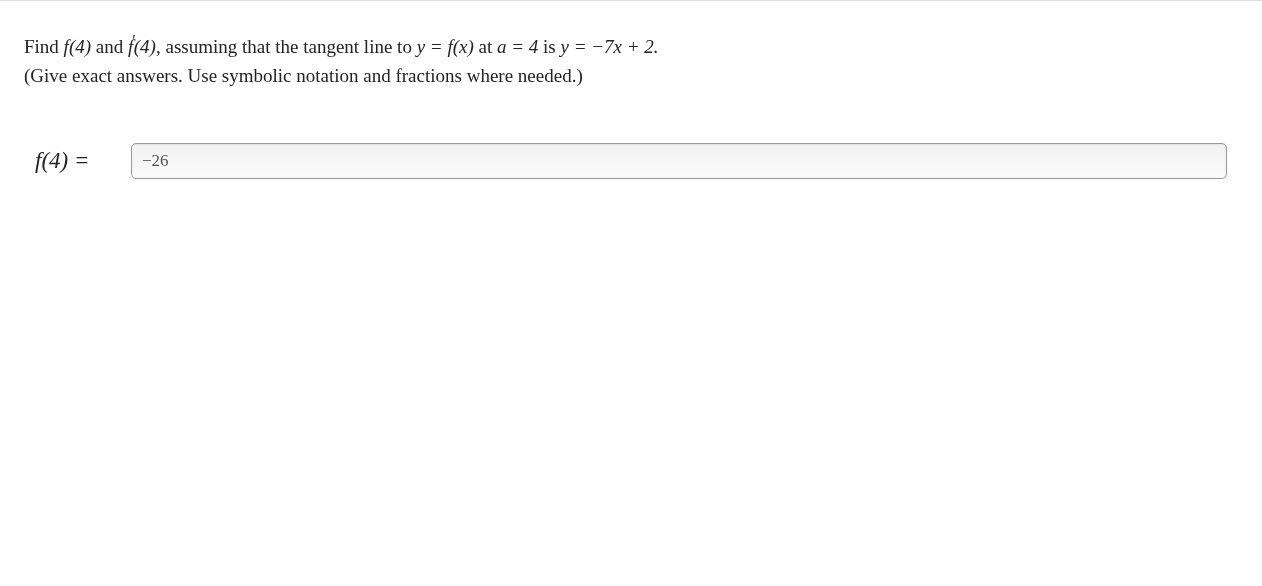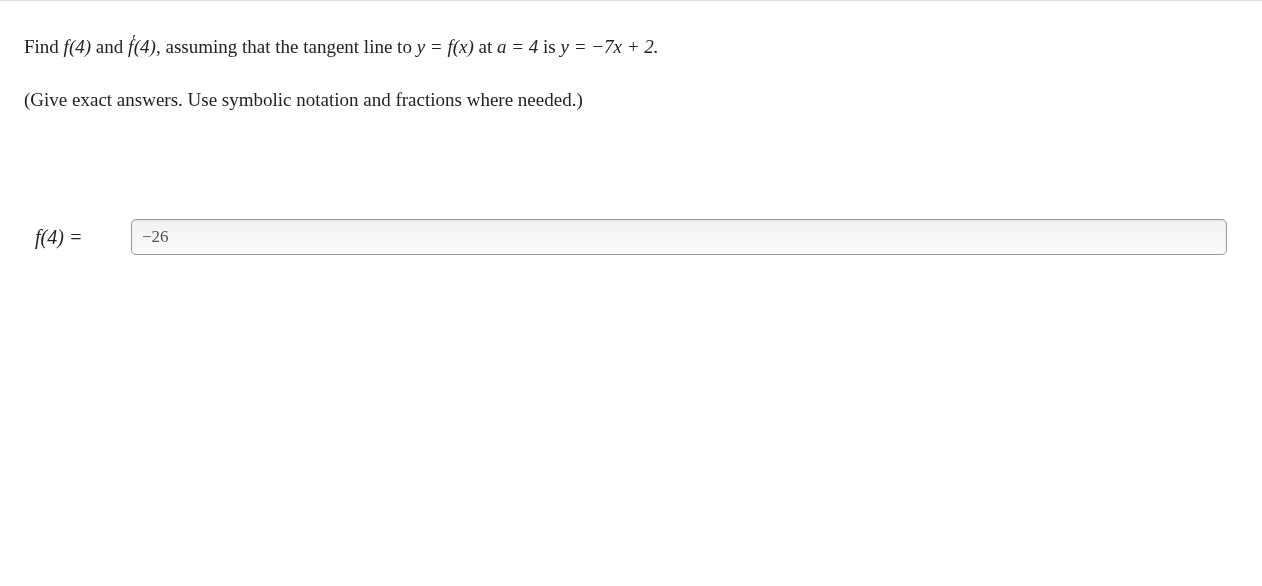--- a/index.html
+++ b/index.html
@@ -17,25 +17,24 @@
       padding: 0;
     }
     .top-border {
       border-top: 1px solid #ddd;
       width: 100%;
     }
     .content {
       padding: 28px 24px 0 24px;
     }
     .question-line {
-      margin-bottom: 24px;
       line-height: 1.5;
     }
     .instruction-line {
-      margin-bottom: 92px;
+      margin-bottom: 40px;
       line-height: 1.5;
     }
     .italic {
       font-style: italic;
     }
     .answer-row {
       display: flex;
       align-items: center;
       margin-bottom: 70px;
     }
@@ -45,21 +44,21 @@
       padding: 12px 10px;
       display: flex;
       align-items: center;
       width: 100%;
     }
     .answer-row-wrap.incorrect {
       border: 1px solid #c8432e;
     }
     .answer-label {
       font-style: italic;
-      font-size: 20px;
+      font-size: 23px;
       margin-right: 18px;
       white-space: nowrap;
       min-width: 78px;
     }
     .answer-input {
       flex: 1;
       height: 36px;
       border: 1px solid #999;
       border-radius: 5px;
       background: linear-gradient(to bottom, #f3f3f3, #fafafa);

